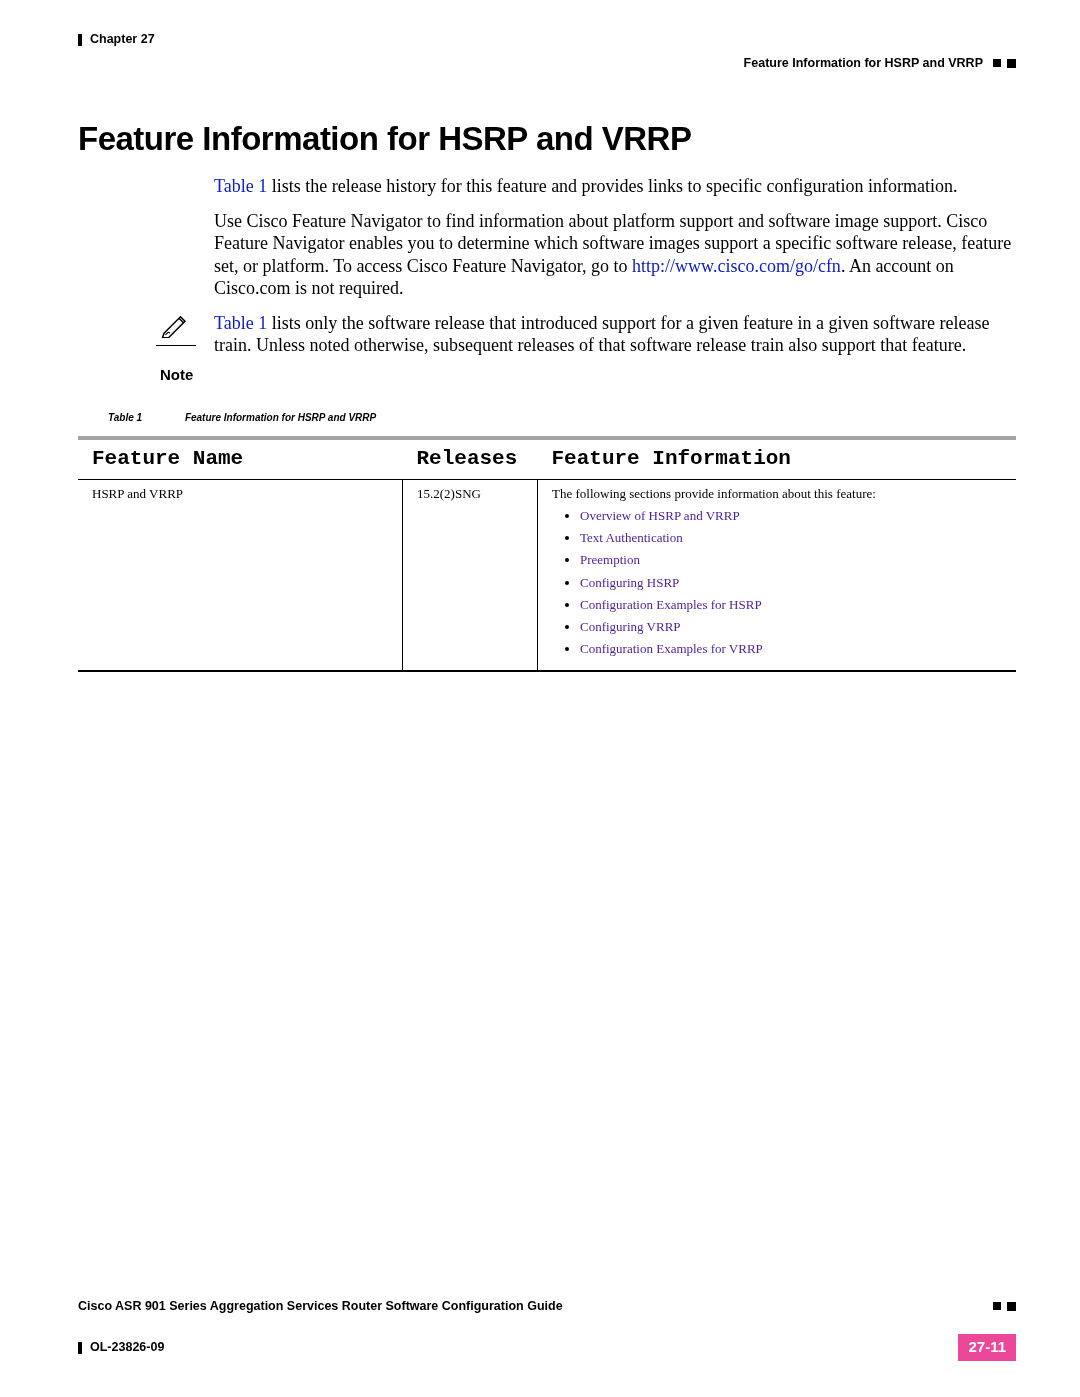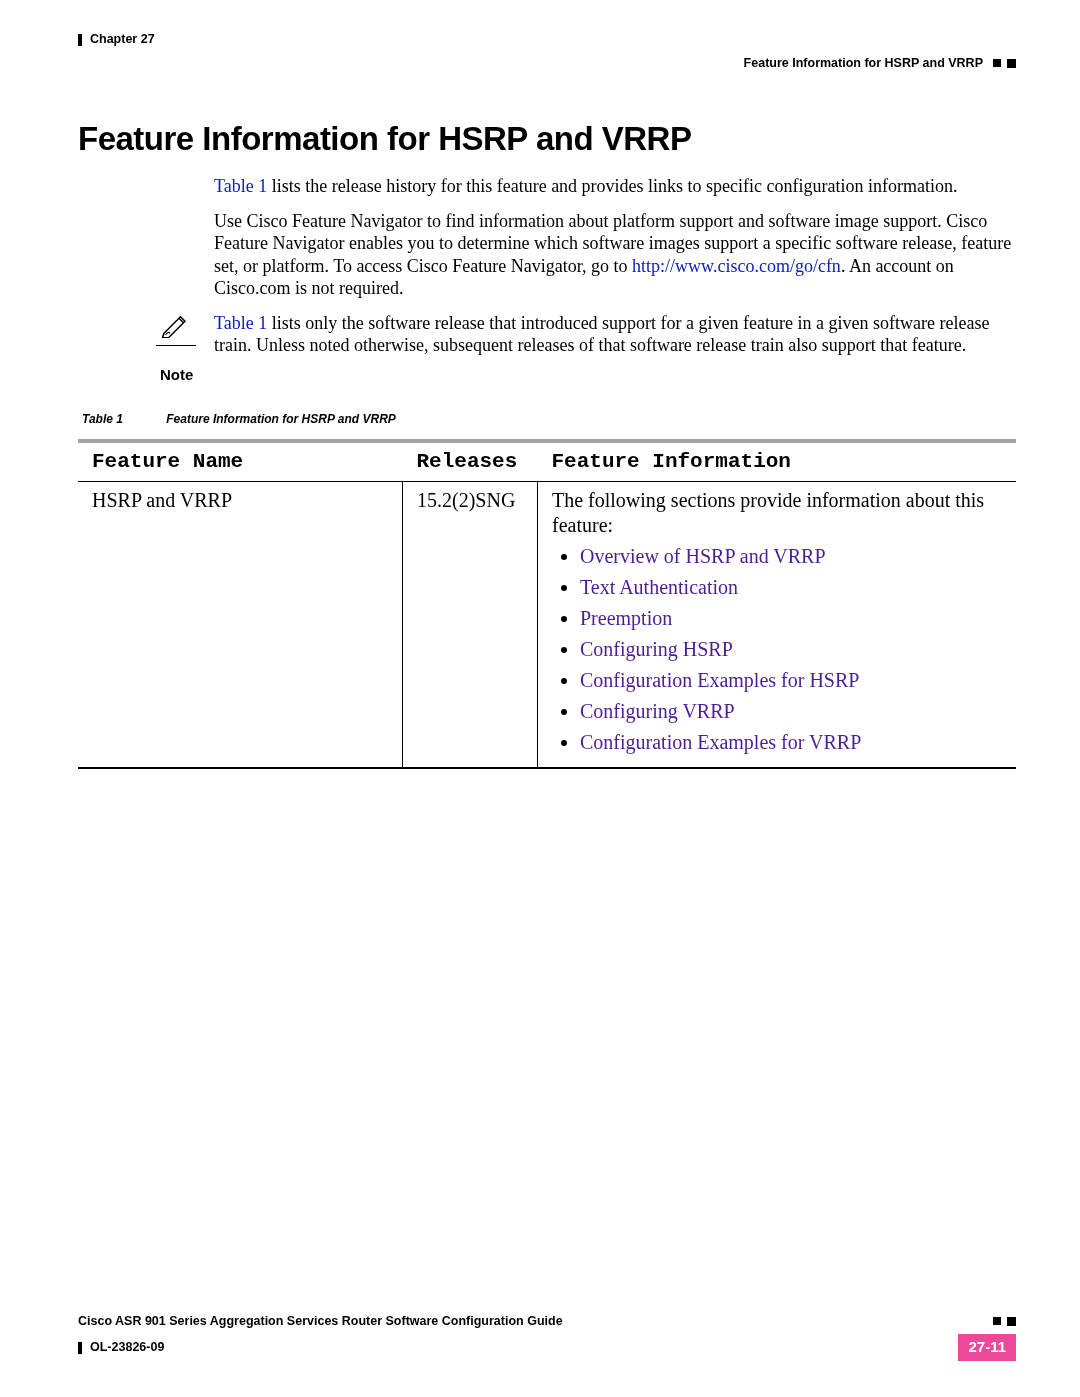--- a/index.html
+++ b/index.html
@@ -99,35 +99,35 @@
     display: block;
     text-align: left;
     padding-left: 4px;
   }
   .note-body { flex: 1; }
 
   .table-caption {
     font-family: Arial, Helvetica, sans-serif;
     font-style: italic;
     font-weight: bold;
-    font-size: 12px;
-    margin: 26px 0 12px 4px;
+    font-size: 10px;
+    margin: 26px 0 12px 30px;
   }
   .table-caption .tref { margin-right: 40px; }
 
   table.feature {
     border-collapse: collapse;
     width: 100%;
     margin-left: 0;
   }
   table.feature th, table.feature td {
     text-align: left;
     vertical-align: top;
     padding: 6px 10px 6px 14px;
-    font-size: 20px;
+    font-size: 13px;
   }
   table.feature th {
     font-family: Liberation Mono, monospace;
     font-weight: bold;
     font-size: 21px;
     border-top: 4px solid #a3a3a3;
     border-bottom: 1.5px solid #000;
   }
   table.feature td {
     border-right: 1px solid #000;
@@ -165,21 +165,21 @@
   .footer-line1 {
     display: flex;
     justify-content: space-between;
     align-items: center;
   }
   .footer-line1 .marks { display:inline-flex; align-items:center; margin-left:10px;}
   .footer-line2 {
     display: flex;
     justify-content: space-between;
     align-items: center;
-    margin-top: 5px;
+    margin-top: 20px;
   }
   .footer-line2 .left {
     display: flex;
     align-items: center;
   }
   .footer-line2 .left .bar {
     width: 4px; height: 12px; background:#000; margin-right: 8px;
   }
   .page-badge {
     background: #ec4899;

